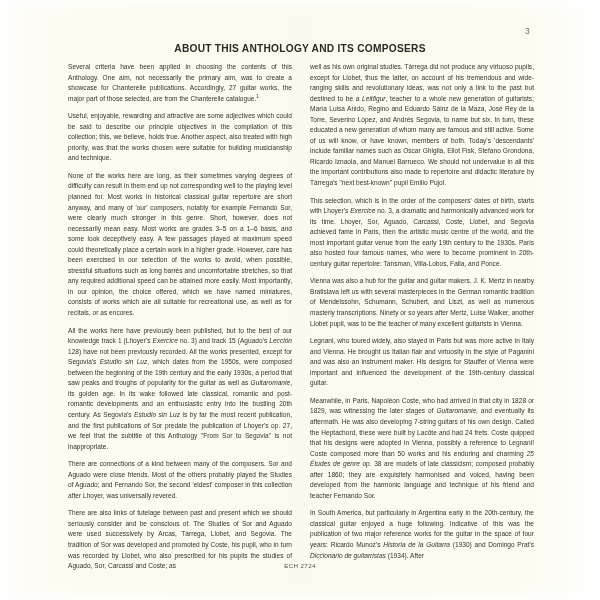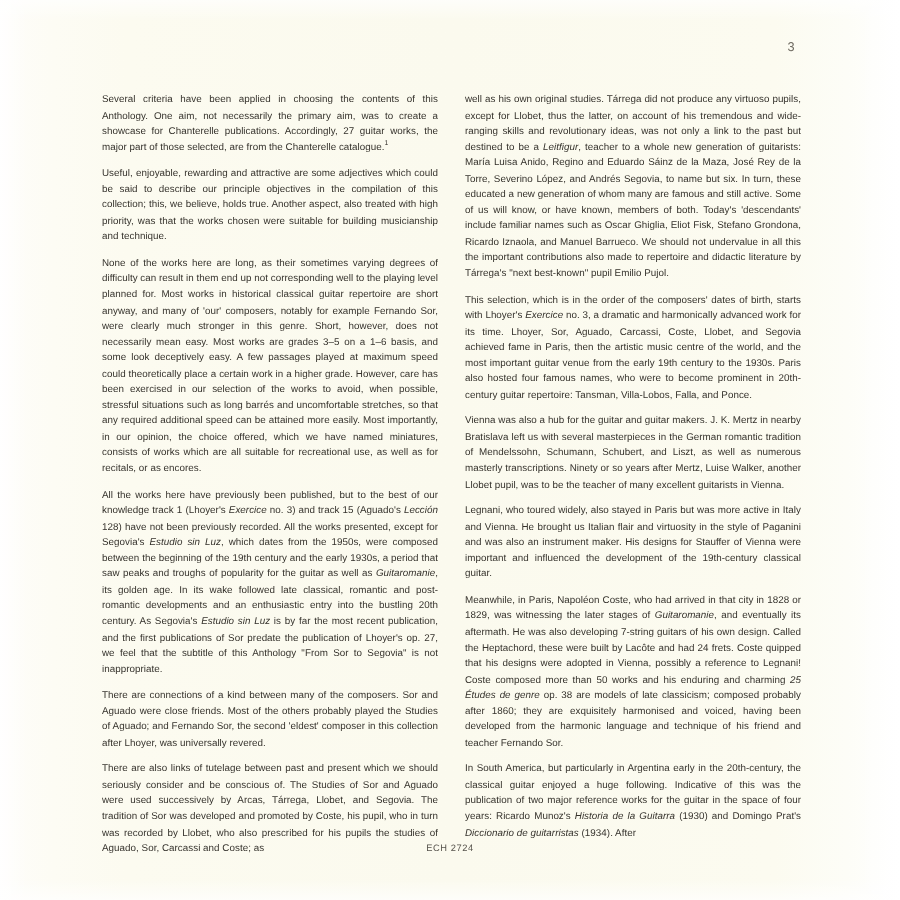--- a/index.html
+++ b/index.html
@@ -116,20 +116,21 @@
     letter-spacing: 0.4px;
   }
 </style>
 </head>
 <body>
 
 <div class="page">
 
   <div class="folio">3</div>
 
+  <div class="doc-title">ABOUT THIS ANTHOLOGY AND ITS COMPOSERS</div>
 
   <div class="columns">
 
     <div class="col">
       <p><span>Several criteria have been applied in choosing the contents of this Anthology. One aim, not necessarily the primary aim, was to create a showcase for Chanterelle publications. Accordingly, 27 guitar works, the major part of those selected, are from the Chanterelle catalogue.</span><sup>1</sup></p>
       <p><span>Useful, enjoyable, rewarding and attractive are some adjectives which could be said to describe our principle objectives in the compilation of this collection; this, we believe, holds true. Another aspect, also treated with high priority, was that the works chosen were suitable for building musicianship and technique.</span></p>
       <p><span>None of the works here are long, as their sometimes varying degrees of difficulty can result in them end up not corresponding well to the playing level planned for. Most works in historical classical guitar repertoire are short anyway, and many of 'our' composers, notably for example Fernando Sor, were clearly much stronger in this genre. Short, however, does not necessarily mean easy. Most works are grades 3–5 on a 1–6 basis, and some look deceptively easy. A few passages played at maximum speed could theoretically place a certain work in a higher grade. However, care has been exercised in our selection of the works to avoid, when possible, stressful situations such as long barrés and uncomfortable stretches, so that any required additional speed can be attained more easily. Most importantly, in our opinion, the choice offered, which we have named miniatures, consists of works which are all suitable for recreational use, as well as for recitals, or as encores.</span></p>
       <p><span>All the works here have previously been published, but to the best of our knowledge track 1 (Lhoyer's <i>Exercice</i> no. 3) and track 15 (Aguado's <i>Lección</i> 128) have not been previously recorded. All the works presented, except for Segovia's <i>Estudio sin Luz</i>, which dates from the 1950s, were composed between the beginning of the 19th century and the early 1930s, a period that saw peaks and troughs of popularity for the guitar as well as <i>Guitaromanie</i>, its golden age. In its wake followed late classical, romantic and post-romantic developments and an enthusiastic entry into the bustling 20th century. As Segovia's <i>Estudio sin Luz</i> is by far the most recent publication, and the first publications of Sor predate the publication of Lhoyer's op. 27, we feel that the subtitle of this Anthology "From Sor to Segovia" is not inappropriate.</span></p>
       <p><span>There are connections of a kind between many of the composers. Sor and Aguado were close friends. Most of the others probably played the Studies of Aguado; and Fernando Sor, the second 'eldest' composer in this collection after Lhoyer, was universally revered.</span></p>
       <p><span>There are also links of tutelage between past and present which we should seriously consider and be conscious of. The Studies of Sor and Aguado were used successively by Arcas, Tárrega, Llobet, and Segovia. The tradition of Sor was developed and promoted by Coste, his pupil, who in turn was recorded by Llobet, who also prescribed for his pupils the studies of Aguado, Sor, Carcassi and Coste; as</span></p>

